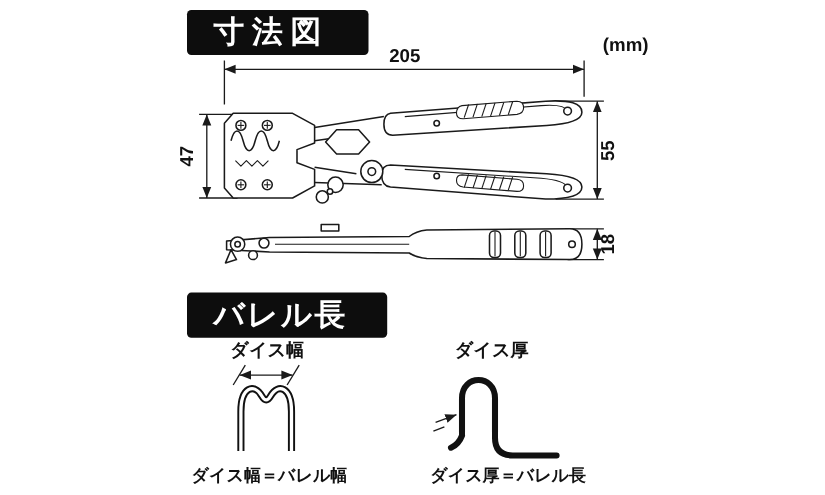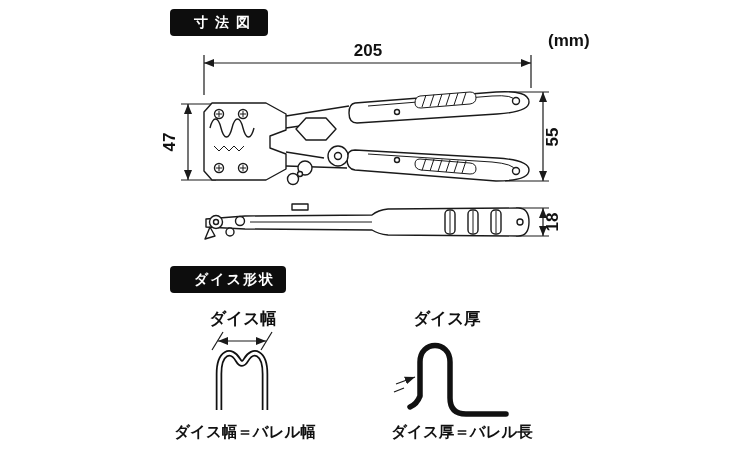--- a/index.html
+++ b/index.html
@@ -9,23 +9,23 @@
     background: #ffffff;
     font-family: "Liberation Sans", sans-serif;
   }
   .page { position: relative; width: 750px; height: 450px; background: #ffffff; overflow: hidden; }
   .drawing { position: absolute; left: 0; top: 0; }
   .badge {
     position: absolute;
     background: #0d0d0d;
     color: #ffffff;
     font-weight: bold;
-    font-size: 14px;
+    font-size: 28px;
     line-height: 1;
-    padding: 6px 11px 7px 24px;
+    padding: 6px 36px 7px 24px;
     border-radius: 4px;
     white-space: nowrap;
   }
   .badge--dim { left: 170px; top: 9px; letter-spacing: 7px; }
   .badge--die { left: 170px; top: 266px; letter-spacing: 2px; }
   svg text { fill: #111111; }
   .dim-text   { font-size: 17px;  font-weight: 600; }
   .units-text { font-size: 17px;  font-weight: 600; }
   .die-label  { font-size: 16.5px; font-weight: 700; }
   .die-caption{ font-size: 15.5px; font-weight: 700; }
@@ -33,21 +33,21 @@
 </head>
 <body>
 
 <div class="page">
 
   <div class="badge badge--dim">
     <span>寸法図</span>
   </div>
 
   <div class="badge badge--die">
-    <span>ダイス形状</span>
+    <span>バレル長</span>
   </div>
 
   <svg class="drawing" width="750" height="450" viewBox="0 0 750 450">
     <defs>
       <marker id="arr" viewBox="0 0 10 10" refX="10" refY="5" markerWidth="8.5" markerHeight="8.5" orient="auto-start-reverse">
         <path d="M0,1 L10,5 L0,9 z" fill="#1a1a1a"></path>
       </marker>
     </defs>
 
     <text x="548" y="46" class="units-text">(mm)</text>

